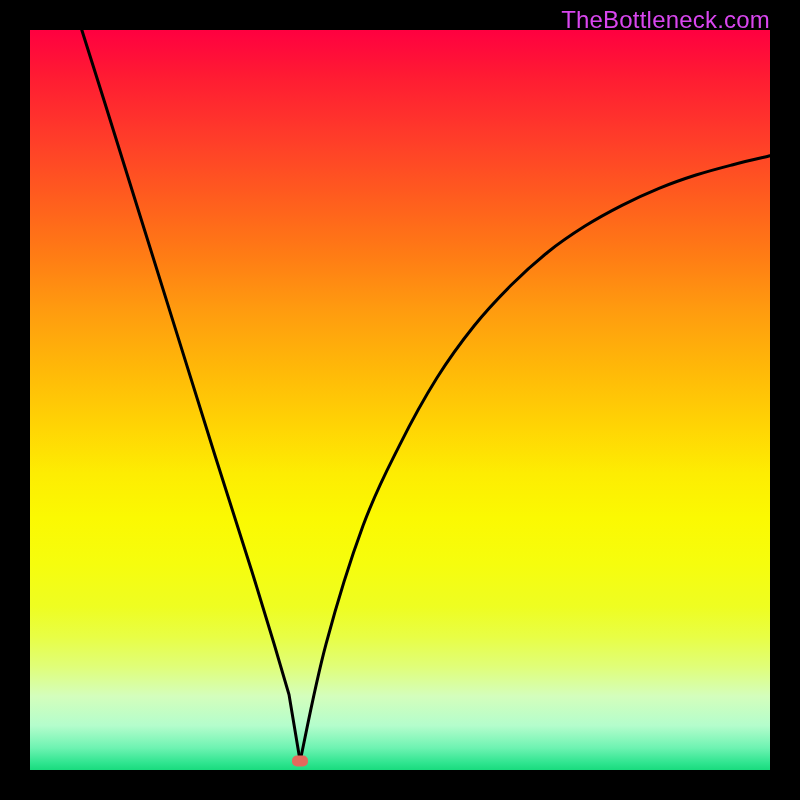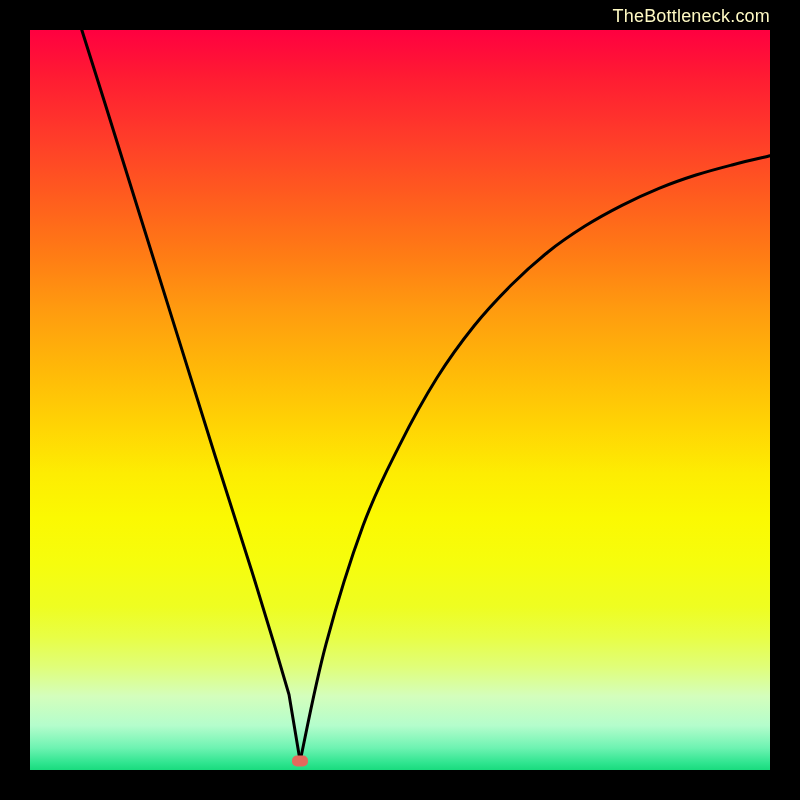--- a/index.html
+++ b/index.html
@@ -42,22 +42,22 @@
       #b4fdcc 94%,
       #6ef3b2 97%,
       #30e590 99%,
       #19db7e 100%
     );
   }
   .watermark {
     position: absolute;
     top: 6px;
     right: 30px;
-    color: #fef9c3;
-    font-size: 18px;
+    color: #d946ef;
+    font-size: 24px;
     font-weight: 400;
     letter-spacing: 0.2px;
   }
   svg.curves {
     position: absolute;
     inset: 0;
     width: 100%;
     height: 100%;
     overflow: visible;
   }

